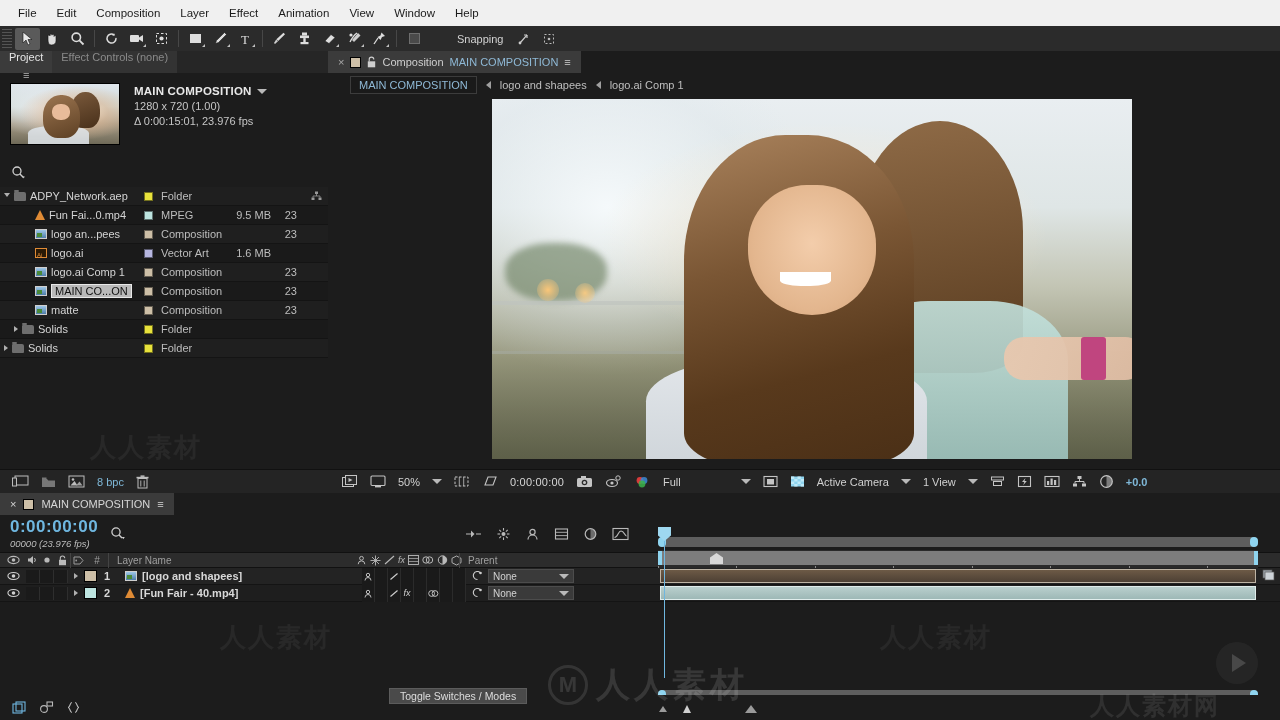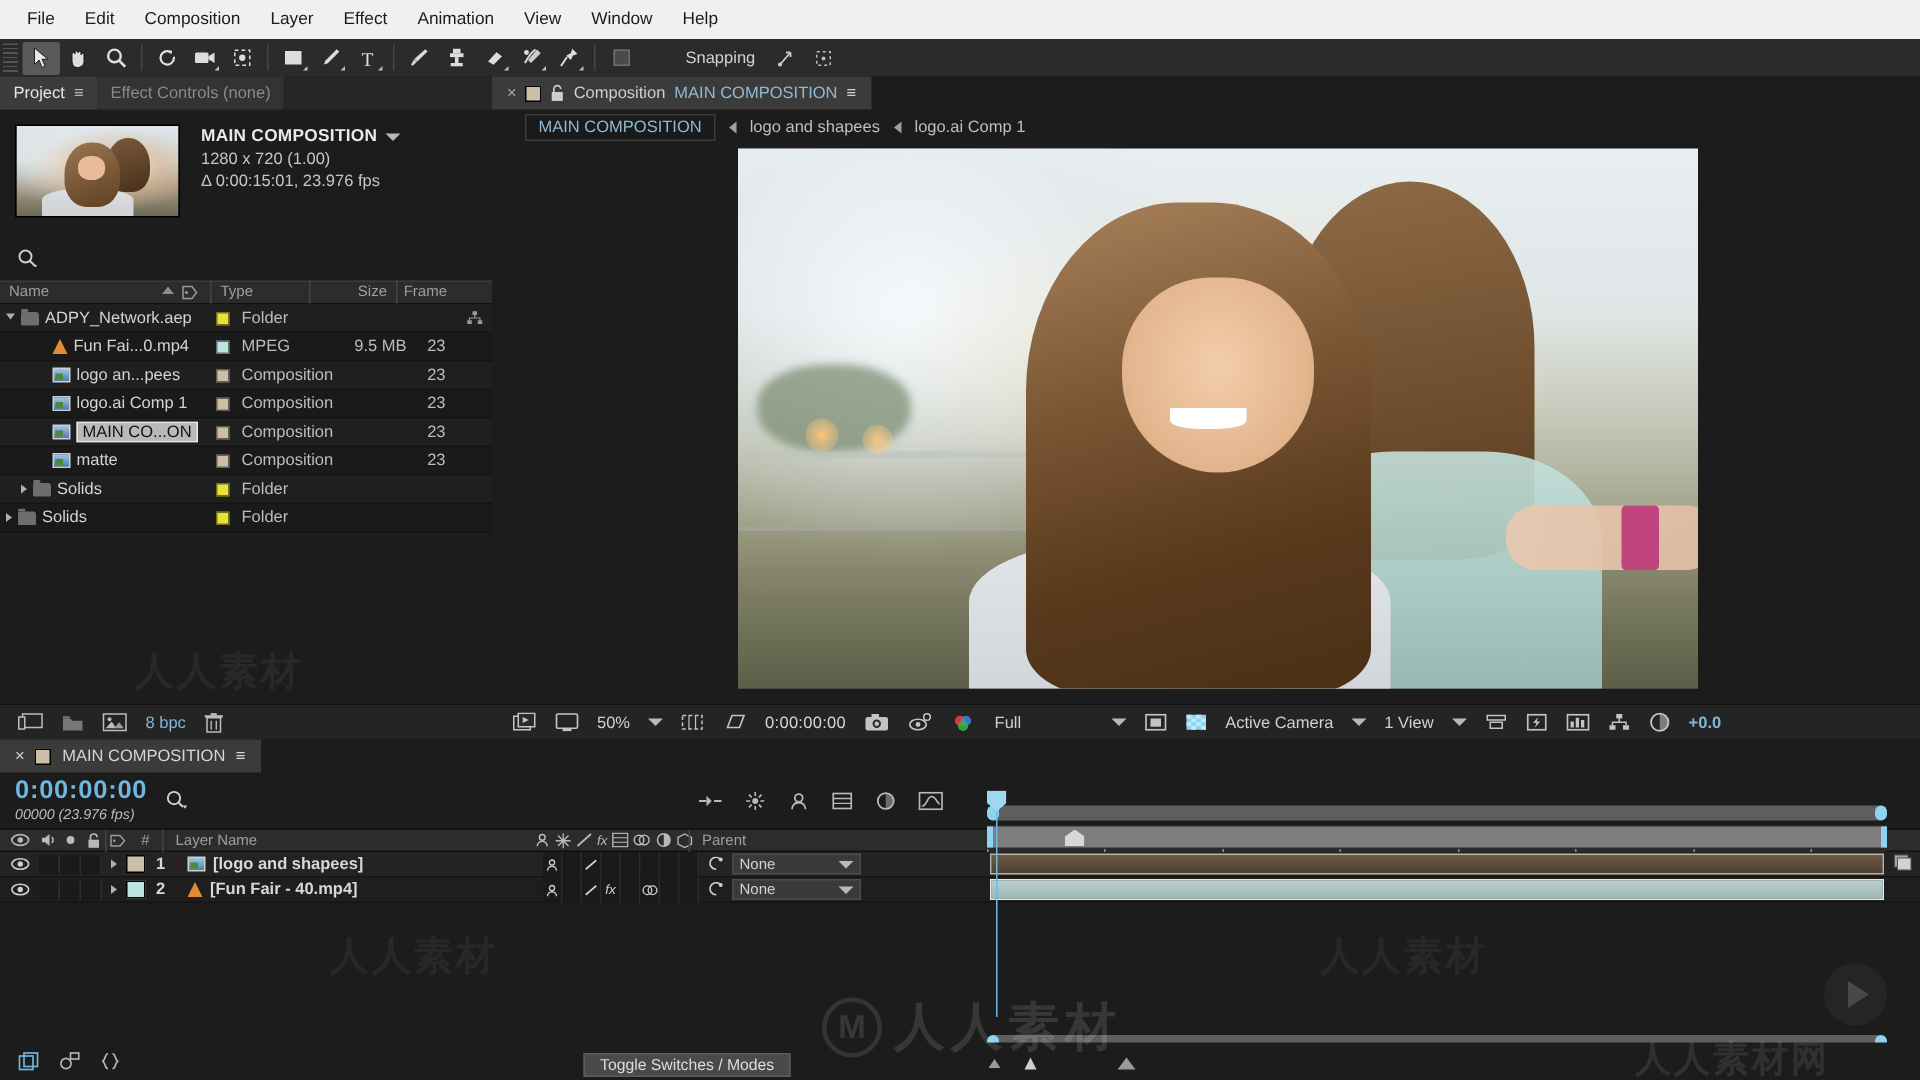--- a/index.html
+++ b/index.html
@@ -67,21 +67,21 @@
   }
 
   
   .project-panel {
     position: absolute; left: 0; top: 51px; width: 328px; height: 442px;
     background: #1c1c1c;
   }
   .panel-tabs { display: flex; height: 22px; background: #262626; }
   .ptab {
     display: flex; align-items: center; gap: 6px; padding: 0 9px; height: 22px;
-    font-size: 11px; cursor: default;
+    font-size: 11px; cursor: default; flex-direction: column;
   }
   .ptab.active { background: #3b3b3b; color: #e6e6e6; }
   .ptab.inactive { color: #8a8a8a; background: #333333; }
   .ptab .hmb { font-size: 11px; color: #b6b6b6; }
 
   .proj-head { display: flex; padding: 10px 0 0 10px; height: 84px; }
   .thumb {
     width: 110px; height: 62px; flex: none;
     background:
       radial-gradient(ellipse at 62% 48%, rgba(255,228,200,0.95) 0%, rgba(223,186,152,0.6) 32%, rgba(0,0,0,0) 62%),
@@ -289,21 +289,21 @@
   .marker {
     position:absolute; width:13px; height:11px; background:#d8d8d8;
     clip-path: polygon(50% 0, 100% 42%, 100% 100%, 0 100%, 0 42%);
   }
 
   .tl-footer {
     position:absolute; left:0; bottom:0; width:1280px; height:25px; background:#1c1c1c;
     display:flex; align-items:center; gap:12px; padding-left: 12px;
   }
   .toggle-btn {
-    position:absolute; left: 389px; bottom: 2px; height: 16px; padding: 0 10px;
+    position:absolute; left: 389px; bottom: 16px; height: 16px; padding: 0 10px;
     background: #4a4a4a; border: 1px solid #5c5c5c; color: #ddd; font-size: 10.5px;
     display:flex; align-items:center; cursor:default;
   }
 
   .tl-bot-scroll {
     position:absolute; left: 658px; bottom: 20px; width: 600px; height: 10px;
     background:#5e5e5e; border-radius:5px;
   }
   .tl-bot-scroll .cap { position:absolute; top:0; width:8px; height:10px; background:#8fd4ef; border-radius:4px; }
 
@@ -503,35 +503,20 @@
     </div>
 
     <div class="proj-search">
       <svg width="15" height="15" viewBox="0 0 15 15">
           <circle cx="6" cy="6" r="4" fill="none" stroke="#cfcfcf" stroke-width="1.3"></circle>
           <line x1="9" y1="9" x2="12.4" y2="12.4" stroke="#cfcfcf" stroke-width="1.4"></line>
           <path d="M11.6 11.6 l2.2 0 -1.1 1.8z" fill="#cfcfcf"></path>
         </svg>
     </div>
 
-    <div class="lcol-head">
-      <div style="width:140px">
-        <span>Name</span>
-        <span style="position:absolute;right:24px;top:4px;width:0;height:0;border-left:4px solid transparent;border-right:4px solid transparent;border-bottom:5px solid #8c8c8c"></span>
-        <span style="position:absolute;right:8px;top:3px">
-          <svg width="11" height="10" viewBox="0 0 11 10">
-              <path d="M1 1 h6 l3 4 -3 4 H1z" fill="none" stroke="#9a9a9a" stroke-width="1"></path>
-              <circle cx="3.3" cy="5" r="1" fill="#9a9a9a"></circle>
-            </svg>
-        </span>
-      </div>
-      <div class="div" style="width:66px">Type</div>
-      <div class="div" style="width:58px;text-align:right;padding-right:6px;padding-left:0">Size</div>
-      <div class="div" style="width:40px;text-align:right;padding-right:6px;padding-left:0">Frame</div>
-    </div>
 
     <div class="ftable" id="file-table">
         <div class="frow">
           <div class="fname" style="padding-left:4px">
             <span class="tri open"></span>
             <span class="folder-ic"></span>
             <span class="nm">ADPY_Network.aep</span>
           </div>
           <span class="swatch" style="background:#e8e23c"></span>
           <div class="ftype">Folder</div>
@@ -560,20 +545,31 @@
         <div class="frow">
           <div class="fname" style="padding-left:24px">
             <span style="width:7px"></span>
             <span class="comp-ic"></span>
             <span class="nm">logo an...pees</span>
           </div>
           <span class="swatch" style="background:#cdbfa7"></span>
           <div class="ftype">Composition</div>
           <div class="fsize"></div>
           <div class="fframe">23</div>
+        </div>
+        <div class="frow">
+          <div class="fname" style="padding-left:24px">
+            <span style="width:7px"></span>
+            <span class="ai-ic"></span>
+            <span class="nm">logo.ai</span>
+          </div>
+          <span class="swatch" style="background:#b7b7e0"></span>
+          <div class="ftype">Vector Art</div>
+          <div class="fsize">1.6 MB</div>
+          <div class="fframe"></div>
         </div>
         <div class="frow">
           <div class="fname" style="padding-left:24px">
             <span style="width:7px"></span>
             <span class="comp-ic"></span>
             <span class="nm">logo.ai Comp 1</span>
           </div>
           <span class="swatch" style="background:#cdbfa7"></span>
           <div class="ftype">Composition</div>
           <div class="fsize"></div>

